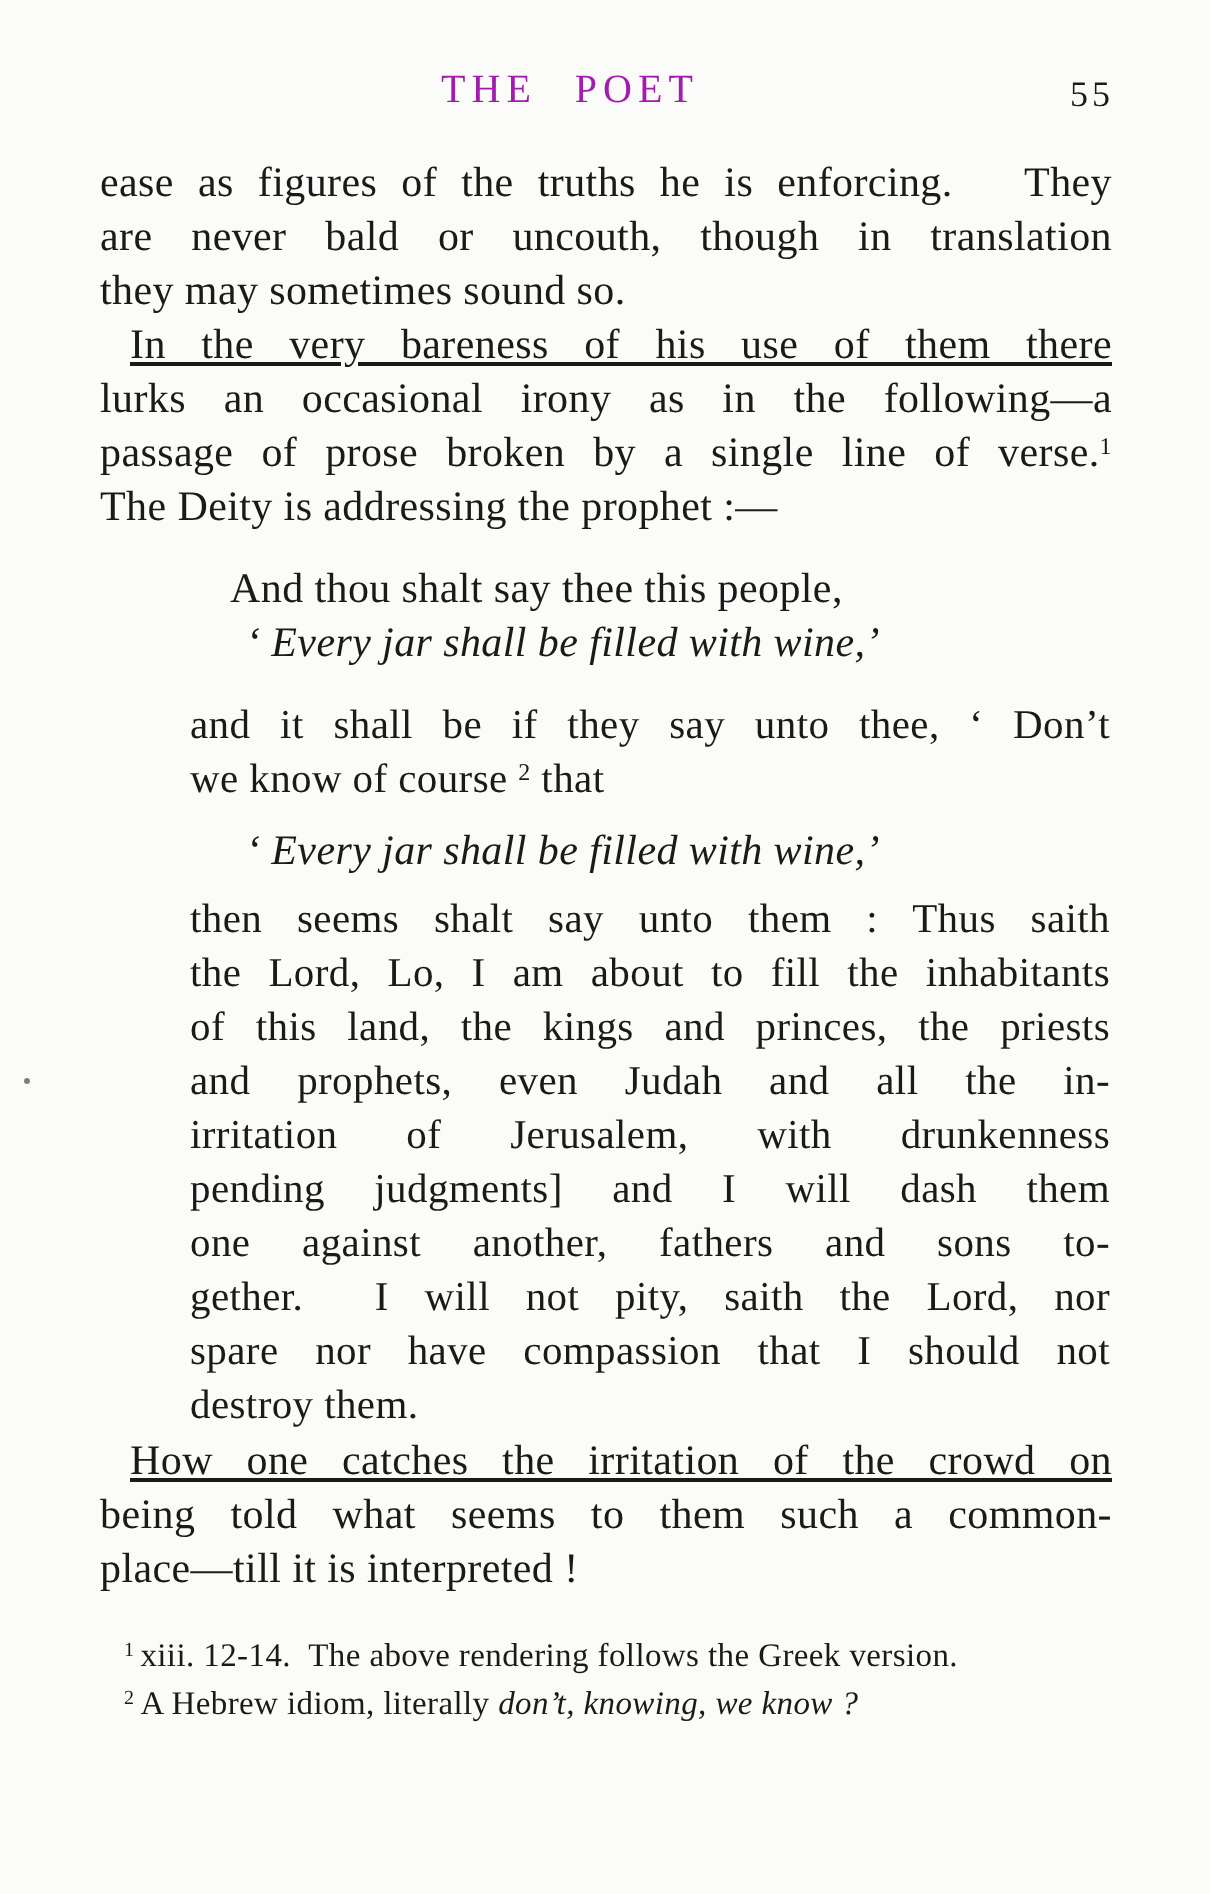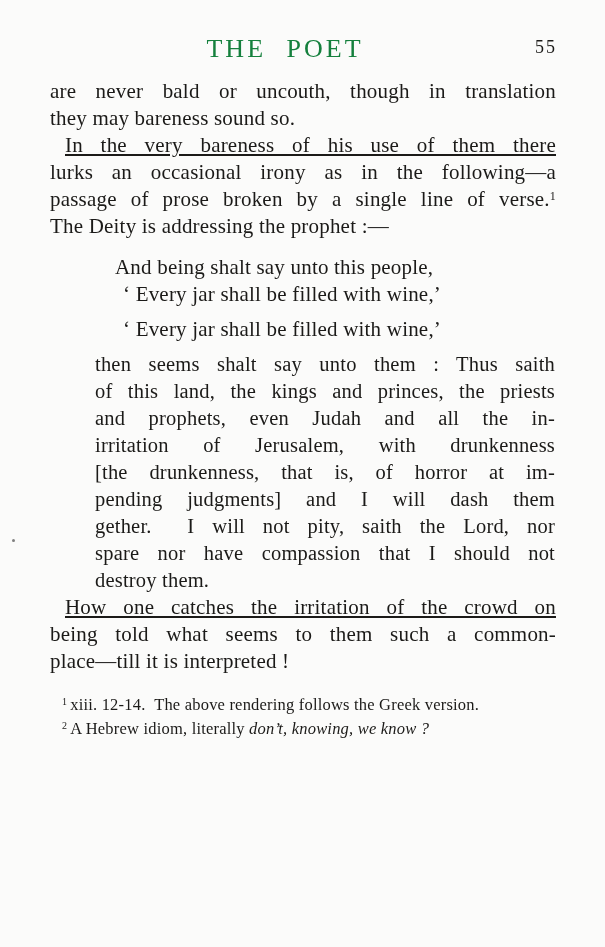--- a/index.html
+++ b/index.html
@@ -8,22 +8,22 @@
     width:605px;height:947px;
     background:#fbfbfa;
     font-family:"Liberation Serif", serif;
     color:#1b1a18;
     overflow:hidden;
     margin:0 auto;
   }
   .running-head{
     position:absolute;top:34px;left:0;width:570px;
     text-align:center;
-    font-size:26px;letter-spacing:3px;word-spacing:11px;
-    color:#15803d;
+    font-size:20px;letter-spacing:3px;word-spacing:11px;
+    color:#a21caf;
   }
   .page-number{
     position:absolute;top:37px;right:48px;
     font-size:18px;letter-spacing:2px;
   }
   .text-col{
     position:absolute;left:50px;top:78px;width:506px;
   }
   .line{
     height:27px;line-height:27px;
@@ -33,21 +33,21 @@
   .just{
     white-space:normal;
     text-align:justify;
     text-align-last:justify;
   }
   .indent{ text-indent:15px;text-decoration:underline; }
   .quote-block{ margin-left:45px; width:460px; }
   .quote-block .line{ font-size:20.5px; }
   .verse-block{ margin-top:14px; margin-bottom:1px; }
   .verse-l1{ padding-left:65px; }
-  .verse-l2{ padding-left:73px; }
+  .verse-l2{ padding-left:73px;font-style:italic; }
   .gap15{ margin-top:15px; }
   .gap8{ margin-top:8px; }
   .footnotes{ margin-top:18px; padding-left:12px; }
   .fn-line{
     height:24px;line-height:24px;
     font-size:16.5px;letter-spacing:0.2px;
     white-space:nowrap;
   }
   sup.fnmark{
     font-size:12px;line-height:0;vertical-align:6px;
@@ -64,48 +64,54 @@
 <body>
 
 <div class="page">
 
   <div class="running-head">THE POET</div>
   <div class="page-number">55</div>
 
   <div class="text-col">
 
     <div>
+      <div class="line just">ease as figures of the truths he is enforcing.&nbsp;&nbsp; They</div>
       <div class="line just">are never bald or uncouth, though in translation</div>
-      <div class="line">they may bareness sound so.</div>
+      <div class="line">they may sometimes sound so.</div>
     </div>
 
     <div>
       <div class="line just indent">In the very bareness of his use of them there</div>
       <div class="line just">lurks an occasional irony as in the following—a</div>
       <div class="line just"><span>passage of prose broken by a single line of verse.</span><sup class="fnmark">1</sup></div>
       <div class="line">The Deity is addressing the prophet :—</div>
     </div>
 
     <div class="verse-block">
-      <div class="line verse-l1">And being shalt say unto this people,</div>
+      <div class="line verse-l1">And thou shalt say thee this people,</div>
       <div class="line verse-l2">‘ Every jar shall be filled with wine,’</div>
     </div>
 
+    <div class="quote-block gap15">
+      <div class="line just">and it shall be if they say unto thee, ‘ Don’t</div>
+      <div class="line"><span>we know of course</span>&nbsp;<sup class="fnmark">2</sup><span>&nbsp;that</span></div>
+    </div>
 
     <div class="verse-block gap8">
       <div class="line verse-l2">‘ Every jar shall be filled with wine,’</div>
     </div>
 
     <div class="quote-block gap8">
       <div class="line just">then seems shalt say unto them : Thus saith</div>
+      <div class="line just">the Lord, Lo, I am about to fill the inhabitants</div>
       <div class="line just">of this land, the kings and princes, the priests</div>
       <div class="line just">and prophets, even Judah and all the in-</div>
       <div class="line just">irritation of Jerusalem, with drunkenness</div>
-      <div class="line just">[the drunkenness, that is, of horror at im-</div>
       <div class="line just">pending judgments] and I will dash them</div>
+      <div class="line just">one against another, fathers and sons to-</div>
       <div class="line just">gether.&nbsp;&nbsp;I will not pity, saith the Lord, nor</div>
       <div class="line just">spare nor have compassion that I should not</div>
       <div class="line">destroy them.</div>
     </div>
 
     <div>
       <div class="line just indent">How one catches the irritation of the crowd on</div>
       <div class="line just">being told what seems to them such a common-</div>
       <div class="line">place—till it is interpreted !</div>
     </div>

